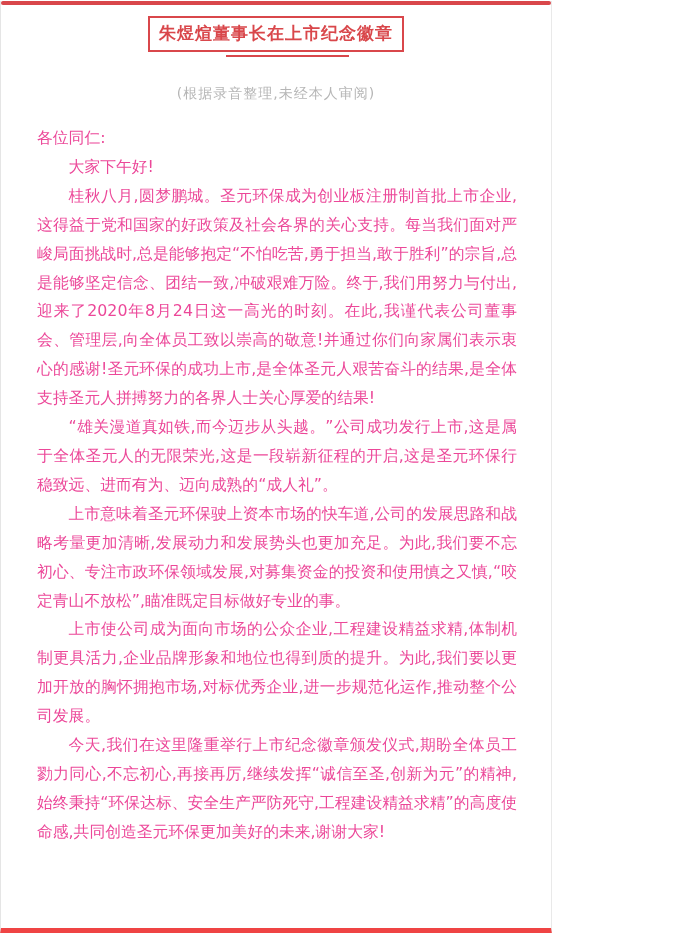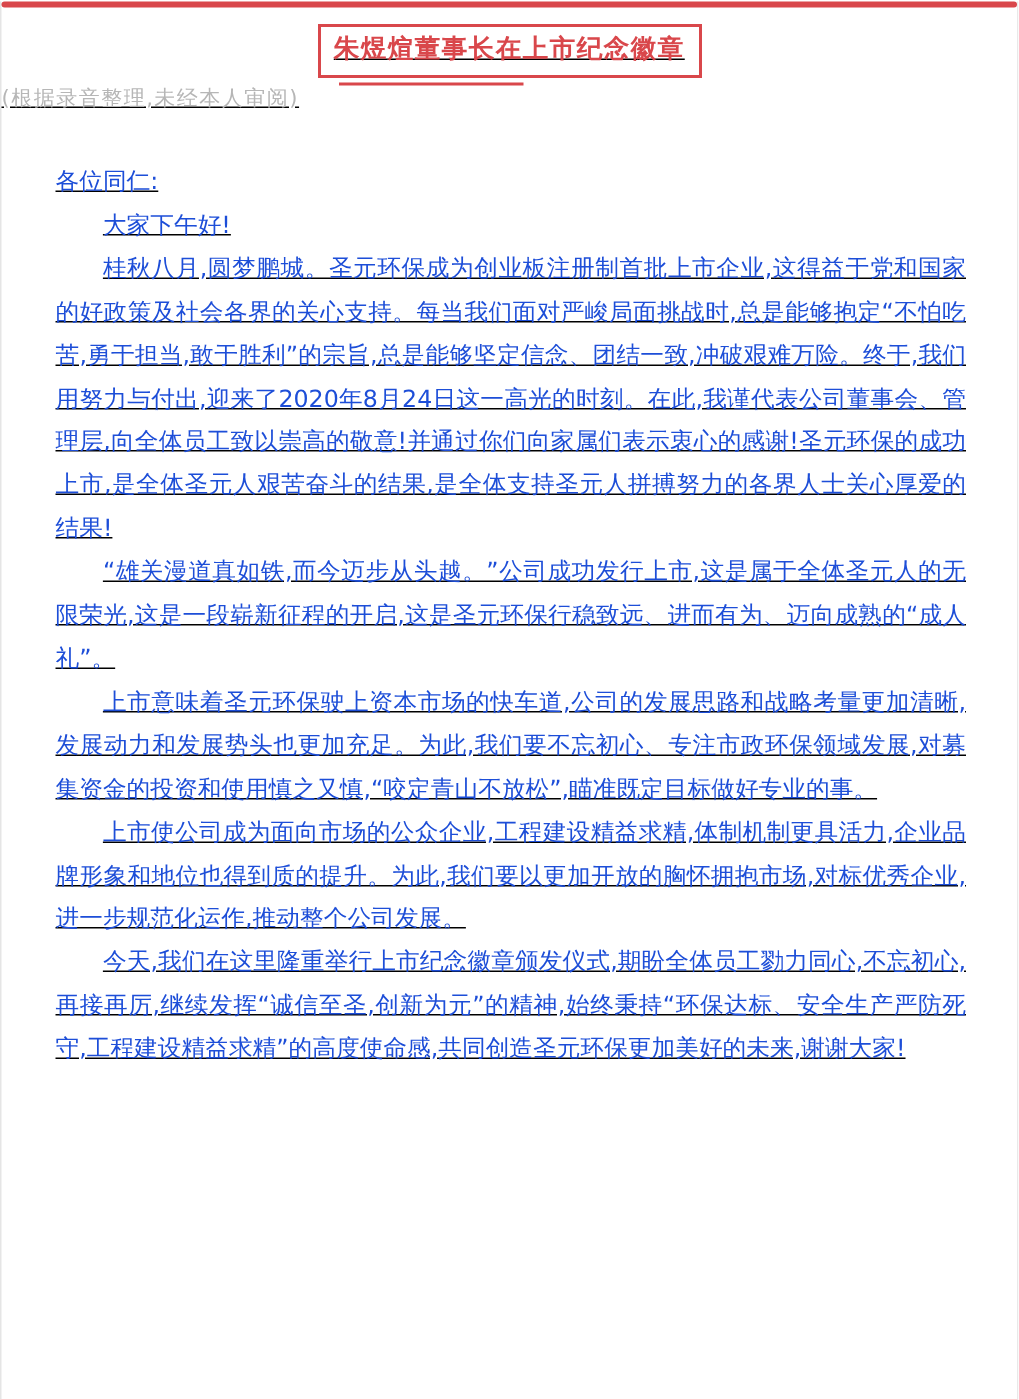--- a/index.html
+++ b/index.html
@@ -3,26 +3,25 @@
 <meta charset="utf-8">
 <style>
   html, body { margin: 0; padding: 0; }
   body {
     width: 679px; height: 933px; overflow: hidden;
     background: #ffffff;
     font-family: "DejaVu Sans", "Liberation Sans", sans-serif;
   }
   .page {
     position: relative; box-sizing: border-box;
-    width: 679px; height: 933px;
+    width: 552px; height: 933px;
     background: #ffffff;
     border-left: 1px solid #e5e5e5;
     border-right: 1px solid #e9e9e9;
-    border-bottom: 1px solid #ef4444;
-    text-decoration: underline;
+    border-bottom: 6px solid #ef4444;
   }
   .top-bar {
     height: 4px; margin-top: 1px;
     background: #d9474b; border-radius: 4px;
   }
   .title-box {
     box-sizing: border-box;
     width: 256px; margin: 11px auto 0 auto;
     border: 2px solid #d9474b;
     padding: 3px 0 4px 0;
@@ -32,27 +31,28 @@
     color: #d9474b; font-weight: 700;
     font-size: 17px; line-height: 25px;
     letter-spacing: 1px;
   }
   .title-underline {
     width: 123px; height: 2px;
     background: #d9474b;
     margin: 3px 0 0 225px;
   }
   .subtitle {
-    margin-top: 0;
+    margin-top: 28px;
+    text-align: center;
     font-size: 14px; color: #b6b6b6;
     letter-spacing: 1px;
   }
   .speech-body {
-    margin: 32px 34px 0 36px;
-    font-size: 15.8px; color: #1d4ed8;
+    margin: 21px 34px 0 36px;
+    font-size: 15.8px; color: #ec4899;
     line-height: 28.9px;
     text-align: justify;
     text-justify: inter-ideograph;
   }
   .speech-body p { margin: 0; }
   .para { text-indent: 2em; }
   .salutation { text-indent: 0; }
   .date-line {
     text-align: right; text-indent: 0;
     margin-top: 10px !important;

